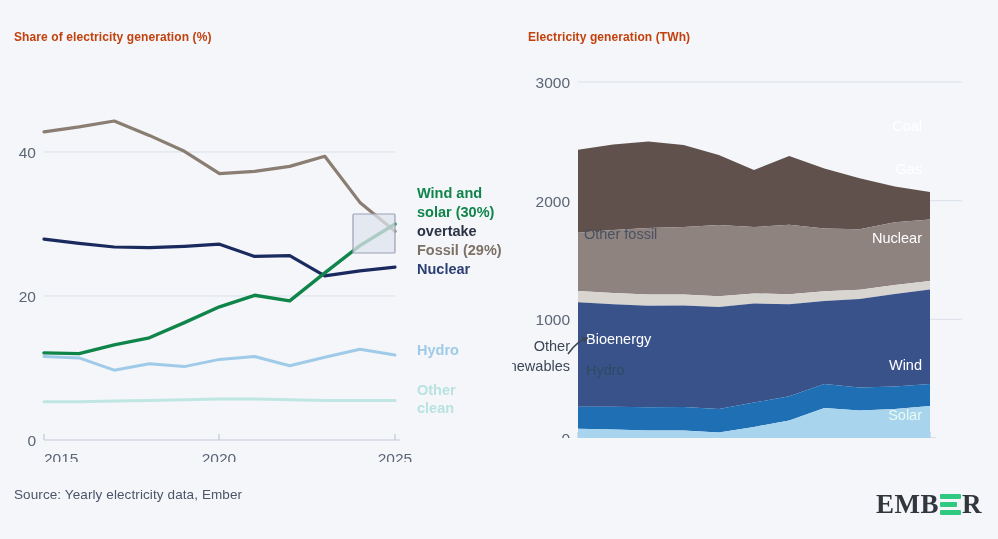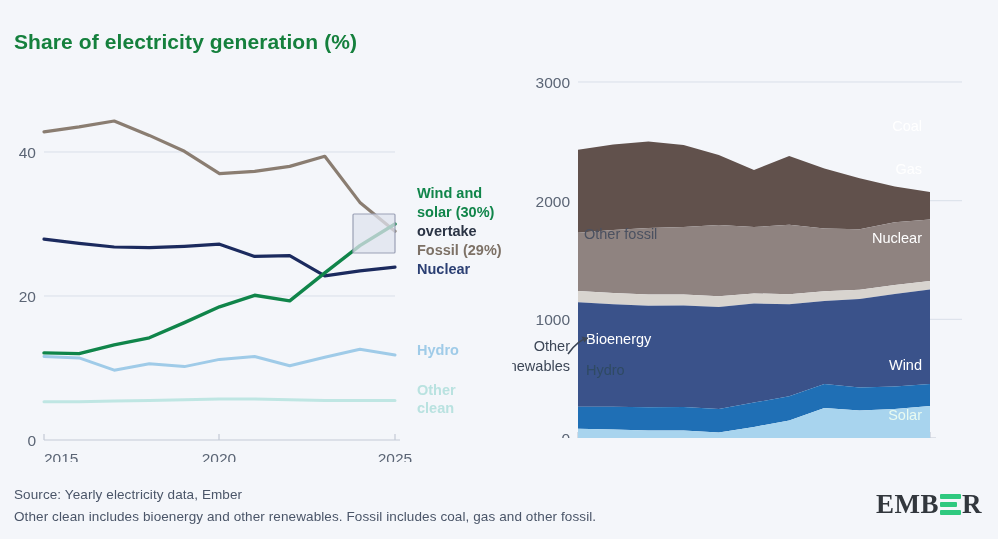--- a/index.html
+++ b/index.html
@@ -6,21 +6,21 @@
   body{
     width:998px;height:539px;
     background:#f4f6fa;
     font-family:"Liberation Sans", sans-serif;
     color:#2b3445;
     overflow:hidden;
     position:relative;
   }
   .panel{position:absolute;}
   .chart-title{
-    font-size:21px;font-weight:700;color:#15803d;
+    font-size:12px;font-weight:700;color:#c2410c;
     letter-spacing:.1px;
   }
   
   #left-panel{left:0;top:0;width:512px;height:470px;}
   #left-title{position:absolute;left:14px;top:30px;}
   #left-plot{position:absolute;left:0;top:62px;width:512px;height:400px;}
   
   #right-panel{left:512px;top:0;width:486px;height:470px;}
   #right-title{position:absolute;left:16px;top:30px;}
   #right-plot{position:absolute;left:0;top:56px;width:486px;height:410px;}
@@ -91,20 +91,21 @@
     <text class="series-label" fill="#7d7166" x="417" y="193">Fossil (29%)</text>
 
     <text class="series-label" fill="#2b3f73" x="417" y="212">Nuclear</text>
     <text class="series-label" fill="#9fcbe8" x="417" y="293">Hydro</text>
     <text class="series-label" fill="#b9e2e0" x="417" y="333">Other</text>
     <text class="series-label" fill="#b9e2e0" x="417" y="351">clean</text>
   </svg>
 </div>
 
 <div class="panel" id="right-panel">
+  <div class="chart-title" id="right-title">Electricity generation (TWh)</div>
 
   <svg id="right-plot" width="486" height="410" viewBox="0 0 486 410">
 
     <line class="gridline" x1="66" y1="26" x2="450" y2="26"></line>
     <line class="gridline" x1="66" y1="144.7" x2="450" y2="144.7"></line>
     <line class="gridline" x1="66" y1="263.3" x2="450" y2="263.3"></line>
     <line class="axisline" x1="66" y1="382" x2="424" y2="382"></line>
     <line class="axisline" x1="66" y1="376" x2="66" y2="382"></line>
     <line class="axisline" x1="242" y1="376" x2="242" y2="382"></line>
     <line class="axisline" x1="418" y1="376" x2="418" y2="382"></line>
@@ -158,21 +159,20 @@
 
     <text class="area-label" fill="#3c4656" x="58" y="295" text-anchor="end">Other</text>
     <text class="area-label" fill="#3c4656" x="58" y="315" text-anchor="end">renewables</text>
     <path d="M56,298 C 63,288 70,283 76,282" stroke="#3c4656" stroke-width="1.6" fill="none"></path>
     <path d="M76,282 L69.5,280.5 L72.5,286.5 Z" fill="#3c4656"></path>
   </svg>
 </div>
 
 <div id="footer">
   <div class="foot-line" id="foot-source">Source: Yearly electricity data, Ember</div>
-  <div class="foot-line" id="foot-note">Other clean includes bioenergy and other renewables. Fossil includes coal, gas and other fossil.</div>
 </div>
 
 <div id="ember-logo">
   <span class="logo-txt">EMB</span>
   <span class="logo-e">
     <i></i>
       <i class="mid"></i>
       <i></i>
   </span>
   <span class="logo-txt">R</span>

